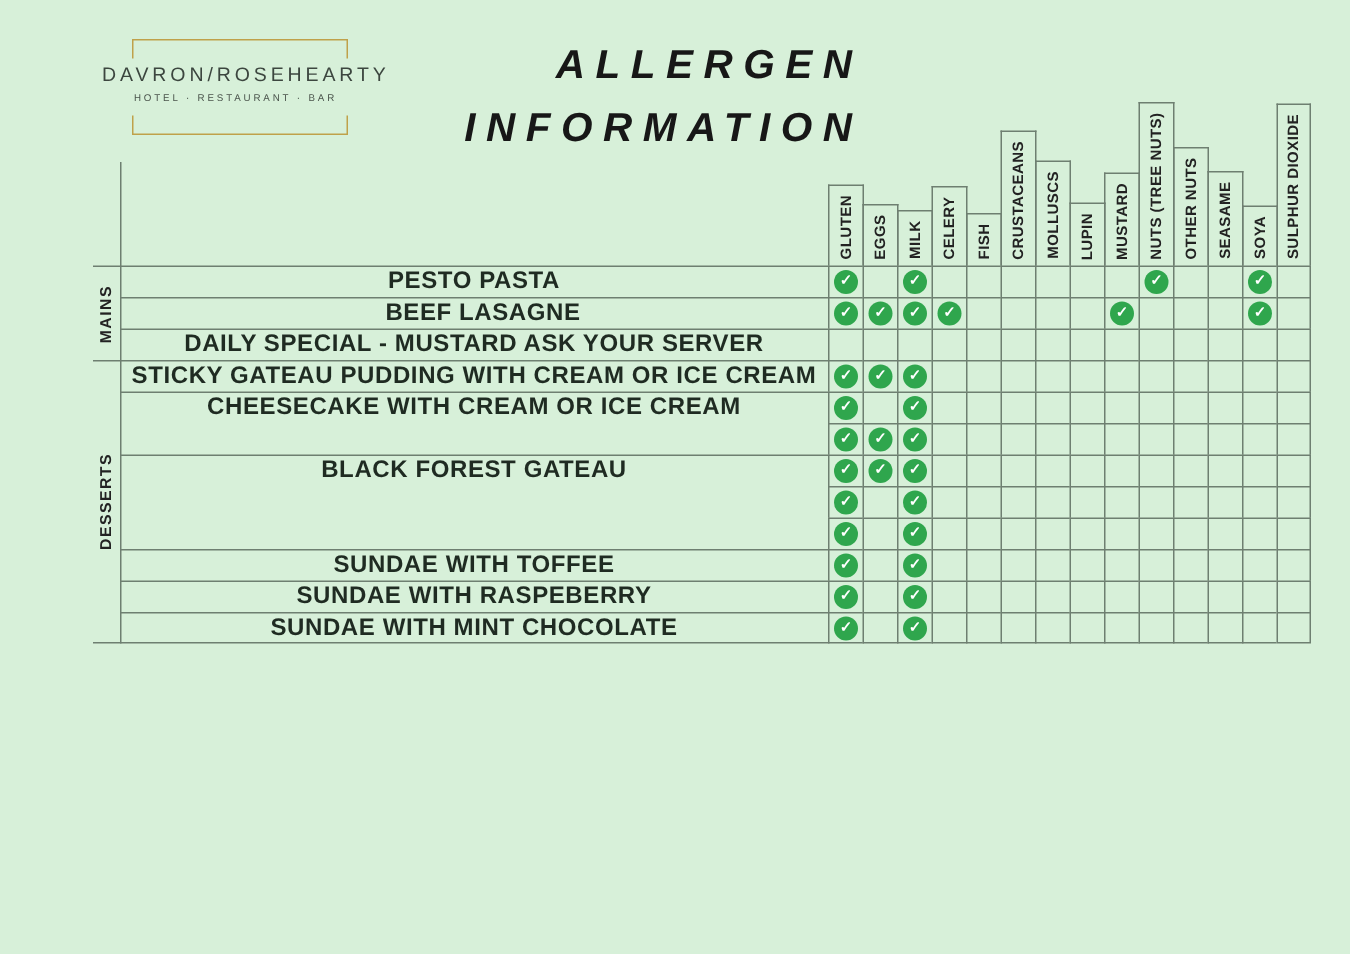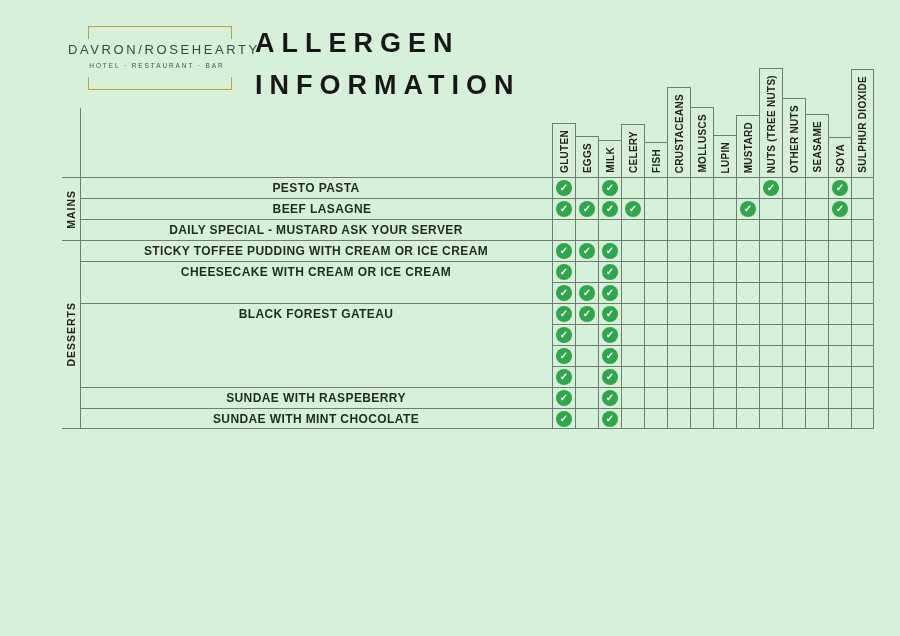--- a/index.html
+++ b/index.html
@@ -20,22 +20,22 @@
   .logo-frame-top{position:absolute;left:20px;right:14px;top:0;height:13px;
     border:1.5px solid var(--gold);border-bottom:none;}
   .logo-frame-bottom{position:absolute;left:20px;right:14px;bottom:0;height:13px;
     border:1.5px solid var(--gold);border-top:none;}
   .logo-name{position:absolute;top:16px;width:100%;text-align:center;
     font-size:13px;letter-spacing:2.6px;color:#3c463f;white-space:nowrap;}
   .logo-sub{position:absolute;top:36px;width:100%;text-align:center;
     font-size:6.5px;letter-spacing:1.9px;color:#4a544c;white-space:nowrap;}
 
   
-  .title{position:absolute;left:255px;top:22px;width:320px;text-align:left;
-    font-size:27px;font-weight:600;letter-spacing:7px;line-height:42px;color:var(--ink);}
+  .title{position:absolute;left:255px;top:22px;width:320px;text-align:right;
+    font-size:27px;font-weight:600;letter-spacing:7px;line-height:42px;color:var(--ink);font-style:italic;}
 
   
   .seniors{position:absolute;left:104px;top:137px;
     font-size:19px;font-weight:700;letter-spacing:5px;color:#1a1a1a;}
 
   
   .vline-menu-left{position:absolute;left:80px;top:108px;width:1px;height:321px;background:var(--line);}
 
   
   .col-headers{position:absolute;left:552px;top:0;height:177px;
@@ -49,21 +49,21 @@
   
   .grid{position:absolute;left:62px;top:177px;display:grid;
     grid-template-columns:18px 472px repeat(14,23px);grid-auto-rows:21px;}
   .group-cell{grid-column:1;border-top:1px solid var(--line);
     display:flex;align-items:center;justify-content:center;}
   .group-cell.group-last{border-bottom:1px solid var(--line);}
   .group-text{writing-mode:vertical-rl;transform:rotate(180deg);
     font-size:10.5px;font-weight:700;letter-spacing:1px;color:#222;white-space:nowrap;}
   .menu-cell{grid-column:2;border-top:1px solid var(--line);
     display:flex;align-items:center;justify-content:center;
-    font-size:12px;font-weight:700;letter-spacing:0.4px;color:var(--row-ink);white-space:nowrap;}
+    font-size:16px;font-weight:700;letter-spacing:0.4px;color:var(--row-ink);white-space:nowrap;}
   .a-cell{border-left:1px solid var(--line);border-top:1px solid var(--line);
     display:flex;align-items:center;justify-content:center;}
   .a-cell.col-last{border-right:1px solid var(--line);}
   .row-last{border-bottom:1px solid var(--line);}
   .check{width:16px;height:16px;border-radius:50%;background:var(--check);
     color:#fff;font-size:10px;font-weight:700;line-height:16px;text-align:center;
     display:inline-block;}
 </style>
 </head>
 <body>
@@ -192,21 +192,21 @@
       <div class="a-cell" style="grid-area: 3 / 7;"></div>
       <div class="a-cell" style="grid-area: 3 / 8;"></div>
       <div class="a-cell" style="grid-area: 3 / 9;"></div>
       <div class="a-cell" style="grid-area: 3 / 10;"></div>
       <div class="a-cell" style="grid-area: 3 / 11;"></div>
       <div class="a-cell" style="grid-area: 3 / 12;"></div>
       <div class="a-cell" style="grid-area: 3 / 13;"></div>
       <div class="a-cell" style="grid-area: 3 / 14;"></div>
       <div class="a-cell" style="grid-area: 3 / 15;"></div>
       <div class="a-cell col-last" style="grid-area: 3 / 16;"></div>
-      <div class="menu-cell" style="grid-area: 4 / 2;">STICKY TOFFEE PUDDING WITH CREAM OR ICE CREAM</div>
+      <div class="menu-cell" style="grid-area: 4 / 2;">STICKY GATEAU PUDDING WITH CREAM OR ICE CREAM</div>
       <div class="a-cell" style="grid-area: 4 / 3;">
         <span class="check">✓</span>
       </div>
       <div class="a-cell" style="grid-area: 4 / 4;">
         <span class="check">✓</span>
       </div>
       <div class="a-cell" style="grid-area: 4 / 5;">
         <span class="check">✓</span>
       </div>
       <div class="a-cell" style="grid-area: 4 / 6;"></div>
@@ -309,20 +309,21 @@
       <div class="a-cell" style="grid-area: 9 / 7;"></div>
       <div class="a-cell" style="grid-area: 9 / 8;"></div>
       <div class="a-cell" style="grid-area: 9 / 9;"></div>
       <div class="a-cell" style="grid-area: 9 / 10;"></div>
       <div class="a-cell" style="grid-area: 9 / 11;"></div>
       <div class="a-cell" style="grid-area: 9 / 12;"></div>
       <div class="a-cell" style="grid-area: 9 / 13;"></div>
       <div class="a-cell" style="grid-area: 9 / 14;"></div>
       <div class="a-cell" style="grid-area: 9 / 15;"></div>
       <div class="a-cell col-last" style="grid-area: 9 / 16;"></div>
+      <div class="menu-cell" style="grid-area: 10 / 2;">SUNDAE WITH TOFFEE</div>
       <div class="a-cell" style="grid-area: 10 / 3;">
         <span class="check">✓</span>
       </div>
       <div class="a-cell" style="grid-area: 10 / 4;"></div>
       <div class="a-cell" style="grid-area: 10 / 5;">
         <span class="check">✓</span>
       </div>
       <div class="a-cell" style="grid-area: 10 / 6;"></div>
       <div class="a-cell" style="grid-area: 10 / 7;"></div>
       <div class="a-cell" style="grid-area: 10 / 8;"></div>

